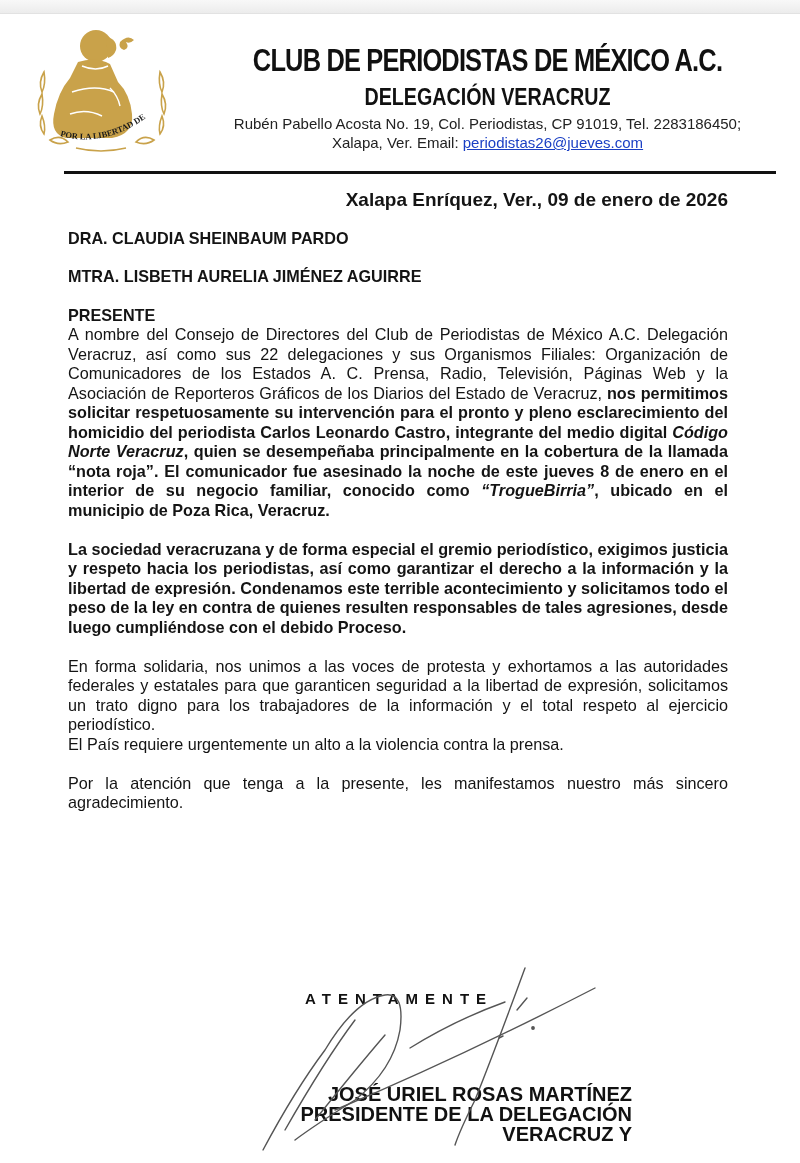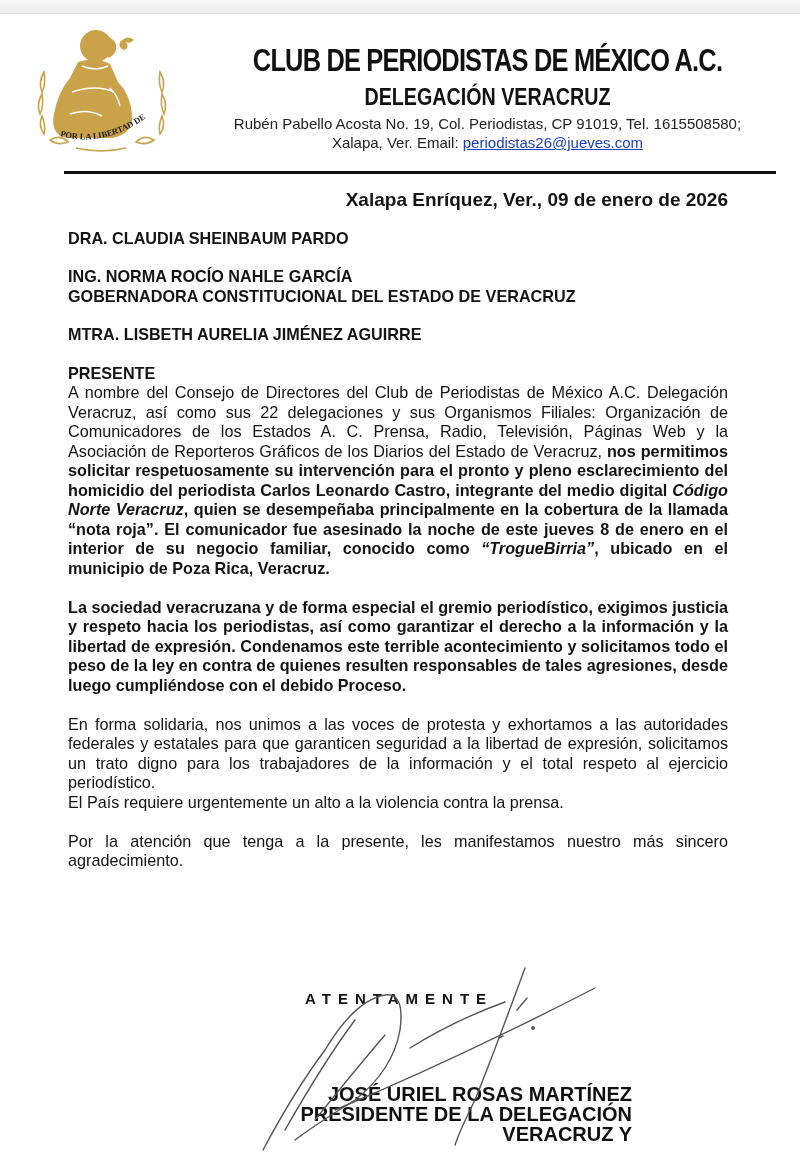--- a/index.html
+++ b/index.html
@@ -67,36 +67,32 @@
   </g>
   <path id="motto-arc" d="M34 114 Q78 126 120 96" fill="none"></path>
   <text font-family="'Liberation Serif', serif" font-size="8.5" fill="#1a1a1a" font-weight="bold">
     <textPath href="#motto-arc">POR LA LIBERTAD DE EXPRESIÓN</textPath>
   </text>
 </svg>
 
 <div class="org-title">CLUB DE PERIODISTAS DE MÉXICO A.C.</div>
 <div class="org-sub">DELEGACIÓN VERACRUZ</div>
 <div class="addr">
-  <div>Rubén Pabello Acosta No. 19, Col. Periodistas, CP 91019, Tel. 1615508580;</div>
+  <div>Rubén Pabello Acosta No. 19, Col. Periodistas, CP 91019, Tel. 2283186450;</div>
   <div>
     <span>Xalapa, Ver. Email: </span><a>periodistas26@jueves.com</a>
   </div>
 </div>
 <div class="rule"></div>
 
 <div class="doc">
   <div class="date">Xalapa Enríquez,  Ver., 09 de enero de 2026</div>
 
   <div class="addressee">
     <div>DRA. CLAUDIA SHEINBAUM PARDO</div>
-  </div>
-  <div class="addressee">
-    <div>ING. NORMA ROCÍO NAHLE GARCÍA</div>
-    <div>GOBERNADORA CONSTITUCIONAL DEL ESTADO DE VERACRUZ</div>
   </div>
   <div class="addressee">
     <div>MTRA. LISBETH AURELIA JIMÉNEZ AGUIRRE</div>
   </div>
 
   <div class="present">PRESENTE</div>
   <p class="para"><span>A nombre del Consejo de Directores del Club de Periodistas de México A.C. Delegación Veracruz, así como sus 22 delegaciones y sus Organismos Filiales: Organización de Comunicadores de los Estados A. C. Prensa, Radio, Televisión, Páginas Web y la Asociación de Reporteros Gráficos de los Diarios del Estado de Veracruz, </span><b>nos permitimos solicitar respetuosamente su intervención para el pronto y pleno esclarecimiento del homicidio del periodista Carlos Leonardo Castro, integrante del medio digital </b><b><i>Código Norte Veracruz</i></b><b>, quien se desempeñaba principalmente en la cobertura de la llamada “nota roja”. El comunicador fue asesinado la noche de este jueves 8 de enero en el interior de su negocio familiar, conocido como </b><b><i>“TrogueBirria”</i></b><b>, ubicado en el municipio de Poza Rica, Veracruz.</b></p>
 
   <p class="para"><b>La sociedad veracruzana y de forma especial el gremio periodístico, exigimos justicia y respeto hacia los periodistas, así como garantizar el derecho a la información y la libertad de expresión. Condenamos este terrible acontecimiento y solicitamos todo el peso de la ley en contra de quienes resulten  responsables de tales agresiones, desde luego cumpliéndose con el debido Proceso.</b></p>
 

